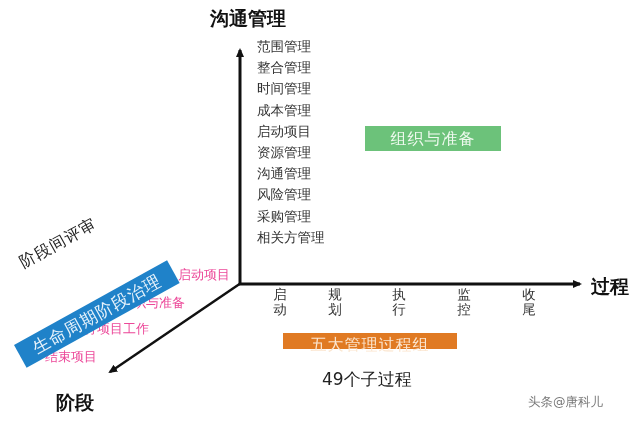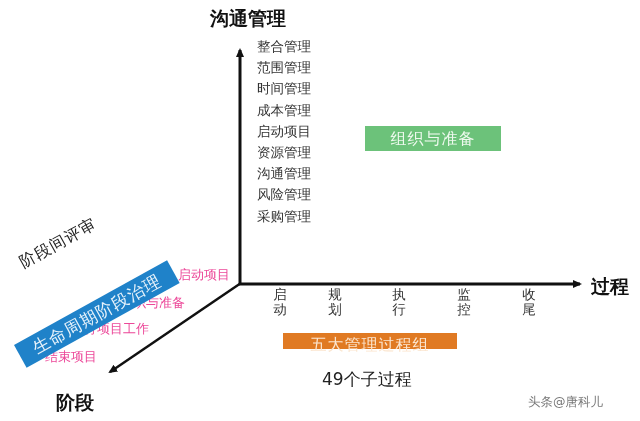--- a/index.html
+++ b/index.html
@@ -34,29 +34,30 @@
   <line x1="239" y1="284" x2="580" y2="284" stroke="#111" stroke-width="3" marker-end="url(#arrow)"></line>
 
   <line x1="241" y1="283" x2="110" y2="372" stroke="#111" stroke-width="2.5" marker-end="url(#arrow)"></line>
 </svg>
 
 <div class="abs axis-title" style="left:210px; top:6px;">沟通管理</div>
 <div class="abs axis-title" style="left:591px; top:274px;">过程</div>
 <div class="abs axis-title" style="left:56px; top:390px;">阶段</div>
 
 <div class="ka-list">
+  <div class="ka-item">范围管理</div>
   <div class="ka-item">整合管理</div>
-  <div class="ka-item">范围管理</div>
   <div class="ka-item">时间管理</div>
   <div class="ka-item">成本管理</div>
   <div class="ka-item">启动项目</div>
   <div class="ka-item">资源管理</div>
   <div class="ka-item">沟通管理</div>
   <div class="ka-item">风险管理</div>
   <div class="ka-item">采购管理</div>
+  <div class="ka-item">相关方管理</div>
 </div>
 
 <div class="green-box">组织与准备</div>
 
 <div class="pg" style="left:272px;">
   <div>启</div>
   <div>动</div>
 </div>
 <div class="pg" style="left:327px;">
   <div>规</div>

